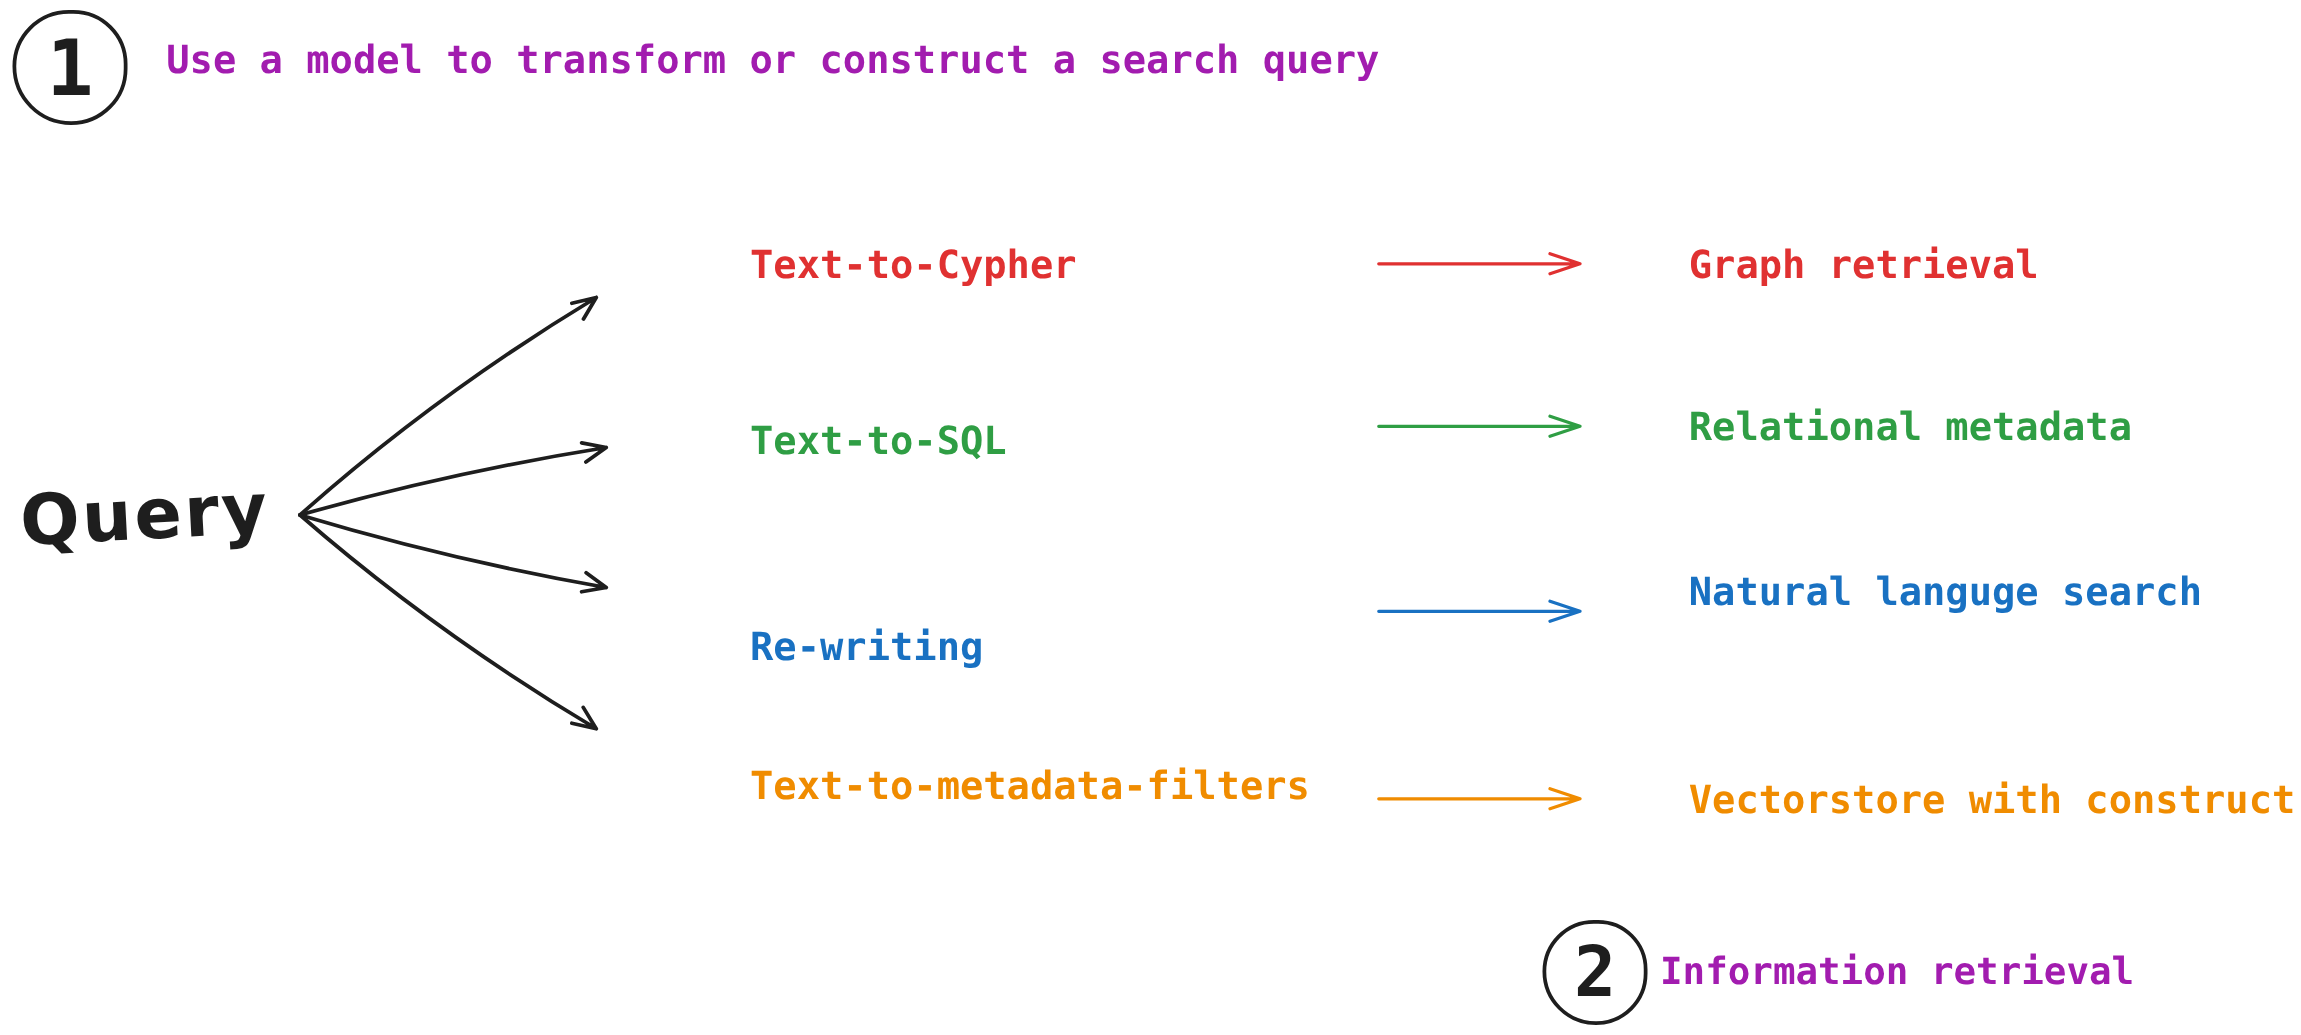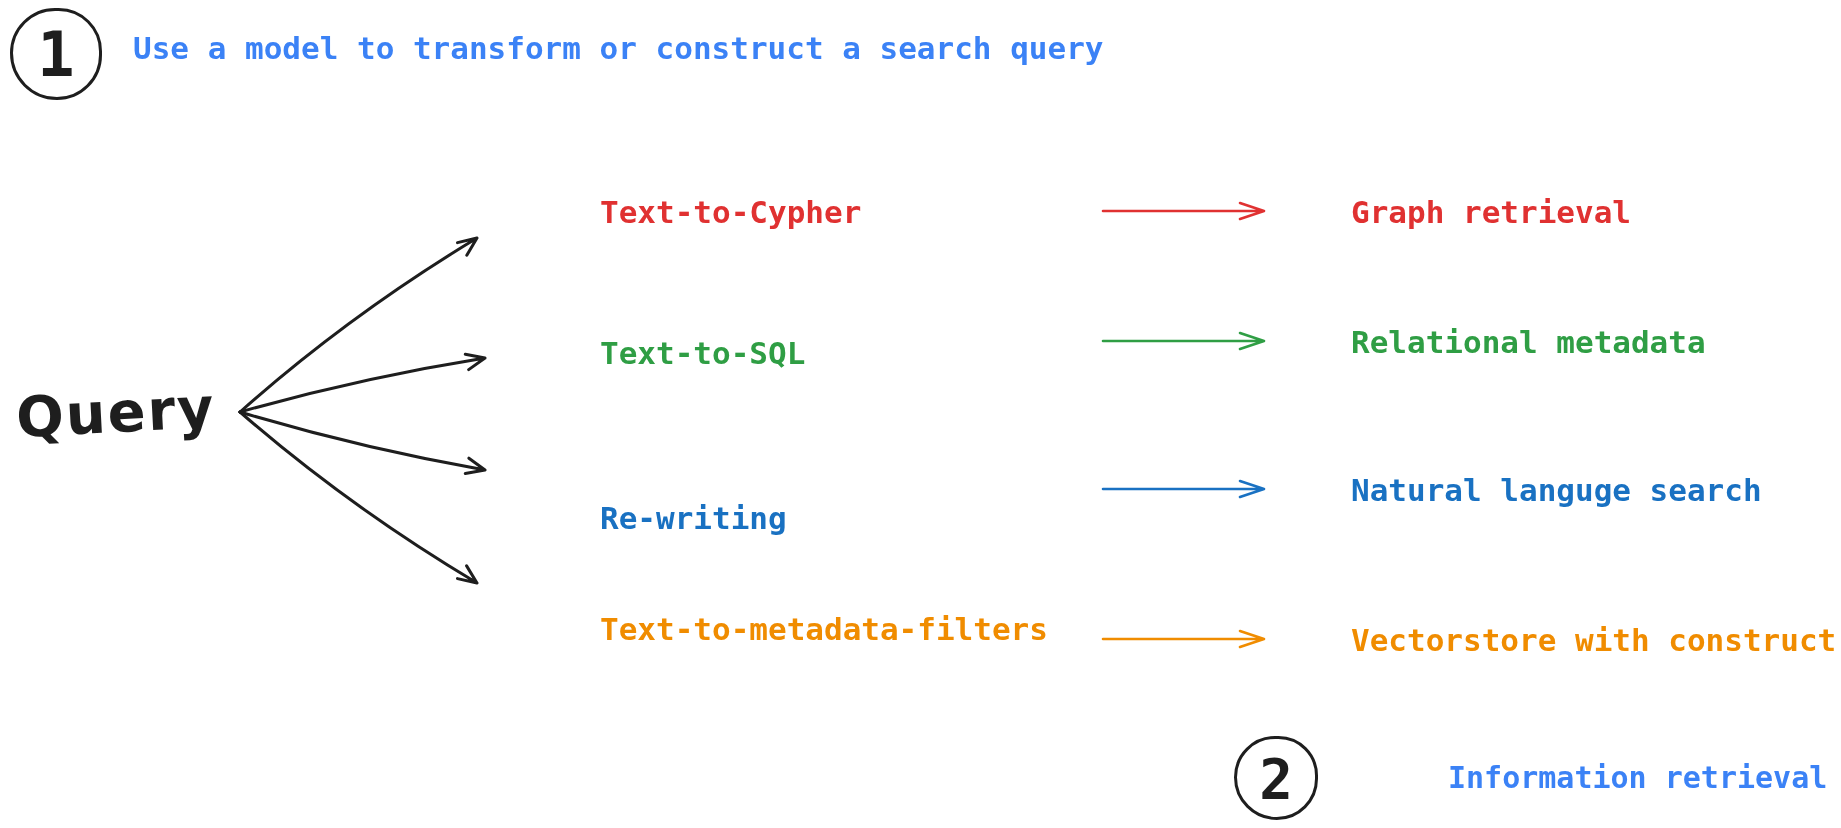--- a/index.html
+++ b/index.html
@@ -26,26 +26,26 @@
     color: #1e1e1e;
     background: transparent;
     box-sizing: border-box;
   }
   .badge-1 { left: 10px; top: 8px; width: 92px; height: 92px; font-size: 62px; }
   .badge-2 { left: 1234px; top: 736px; width: 84px; height: 84px; font-size: 56px; }
 
   .step-label {
     position: absolute;
     font-weight: bold;
-    color: #3b82f6;
+    color: #a21caf;
     white-space: nowrap;
     line-height: 36px;
   }
   .label-1 { left: 133px; top: 30px; font-size: 31px; }
-  .label-2 { left: 1448px; top: 760px; font-size: 30px; }
+  .label-2 { left: 1328px; top: 760px; font-size: 30px; }
 
   .query-word {
     position: absolute;
     left: 16px;
     top: 380px;
     font-family: "DejaVu Sans", "Liberation Sans", sans-serif;
     font-weight: bold;
     font-size: 56px;
     color: #1e1e1e;
     transform: rotate(-3deg);
@@ -112,21 +112,21 @@
       <path d="M3,12 L160,12 M140,4 L164,12 L140,20" stroke="currentColor" stroke-width="2.6" fill="none" stroke-linecap="round" stroke-linejoin="round"></path>
     </svg>
     <div class="target-label" style="top:324px">Relational metadata</div>
   </div>
 
   <div style="color: rgb(25, 113, 194);">
     <div class="method-label" style="top:500px">Re-writing</div>
     <svg class="flow-arrow" style="top:477px" viewBox="0 0 178 24">
       <path d="M3,12 L160,12 M140,4 L164,12 L140,20" stroke="currentColor" stroke-width="2.6" fill="none" stroke-linecap="round" stroke-linejoin="round"></path>
     </svg>
-    <div class="target-label" style="top:472px">Natural languge search</div>
+    <div class="target-label" style="top:456px">Natural languge search</div>
   </div>
 
   <div style="color: rgb(240, 140, 0);">
     <div class="method-label" style="top:611px">Text-to-metadata-filters</div>
     <svg class="flow-arrow" style="top:627px" viewBox="0 0 178 24">
       <path d="M3,12 L160,12 M140,4 L164,12 L140,20" stroke="currentColor" stroke-width="2.6" fill="none" stroke-linecap="round" stroke-linejoin="round"></path>
     </svg>
     <div class="target-label" style="top:622px">Vectorstore with construct</div>
   </div>
 

